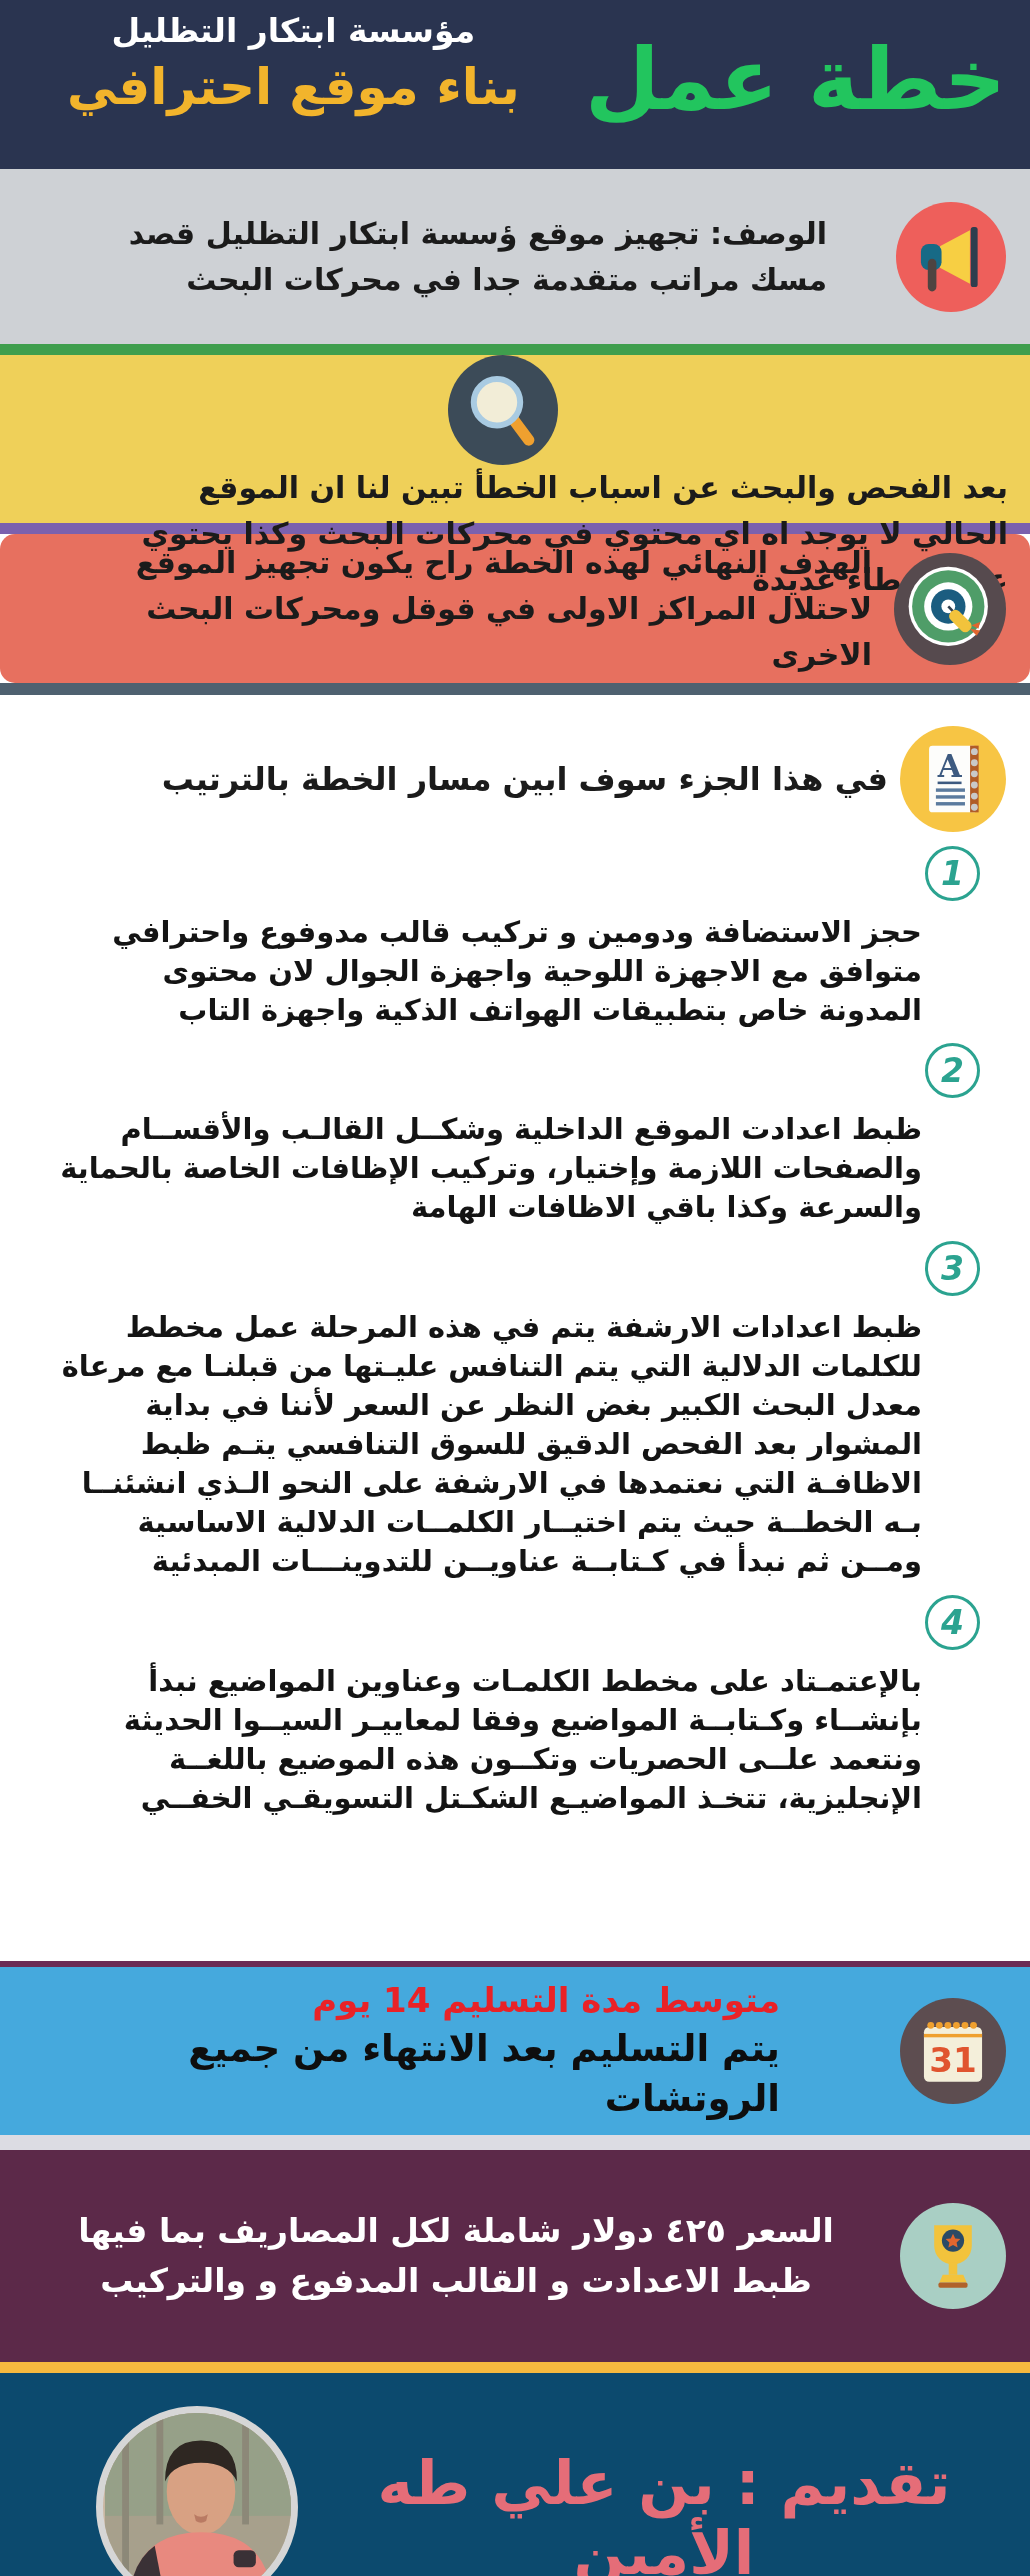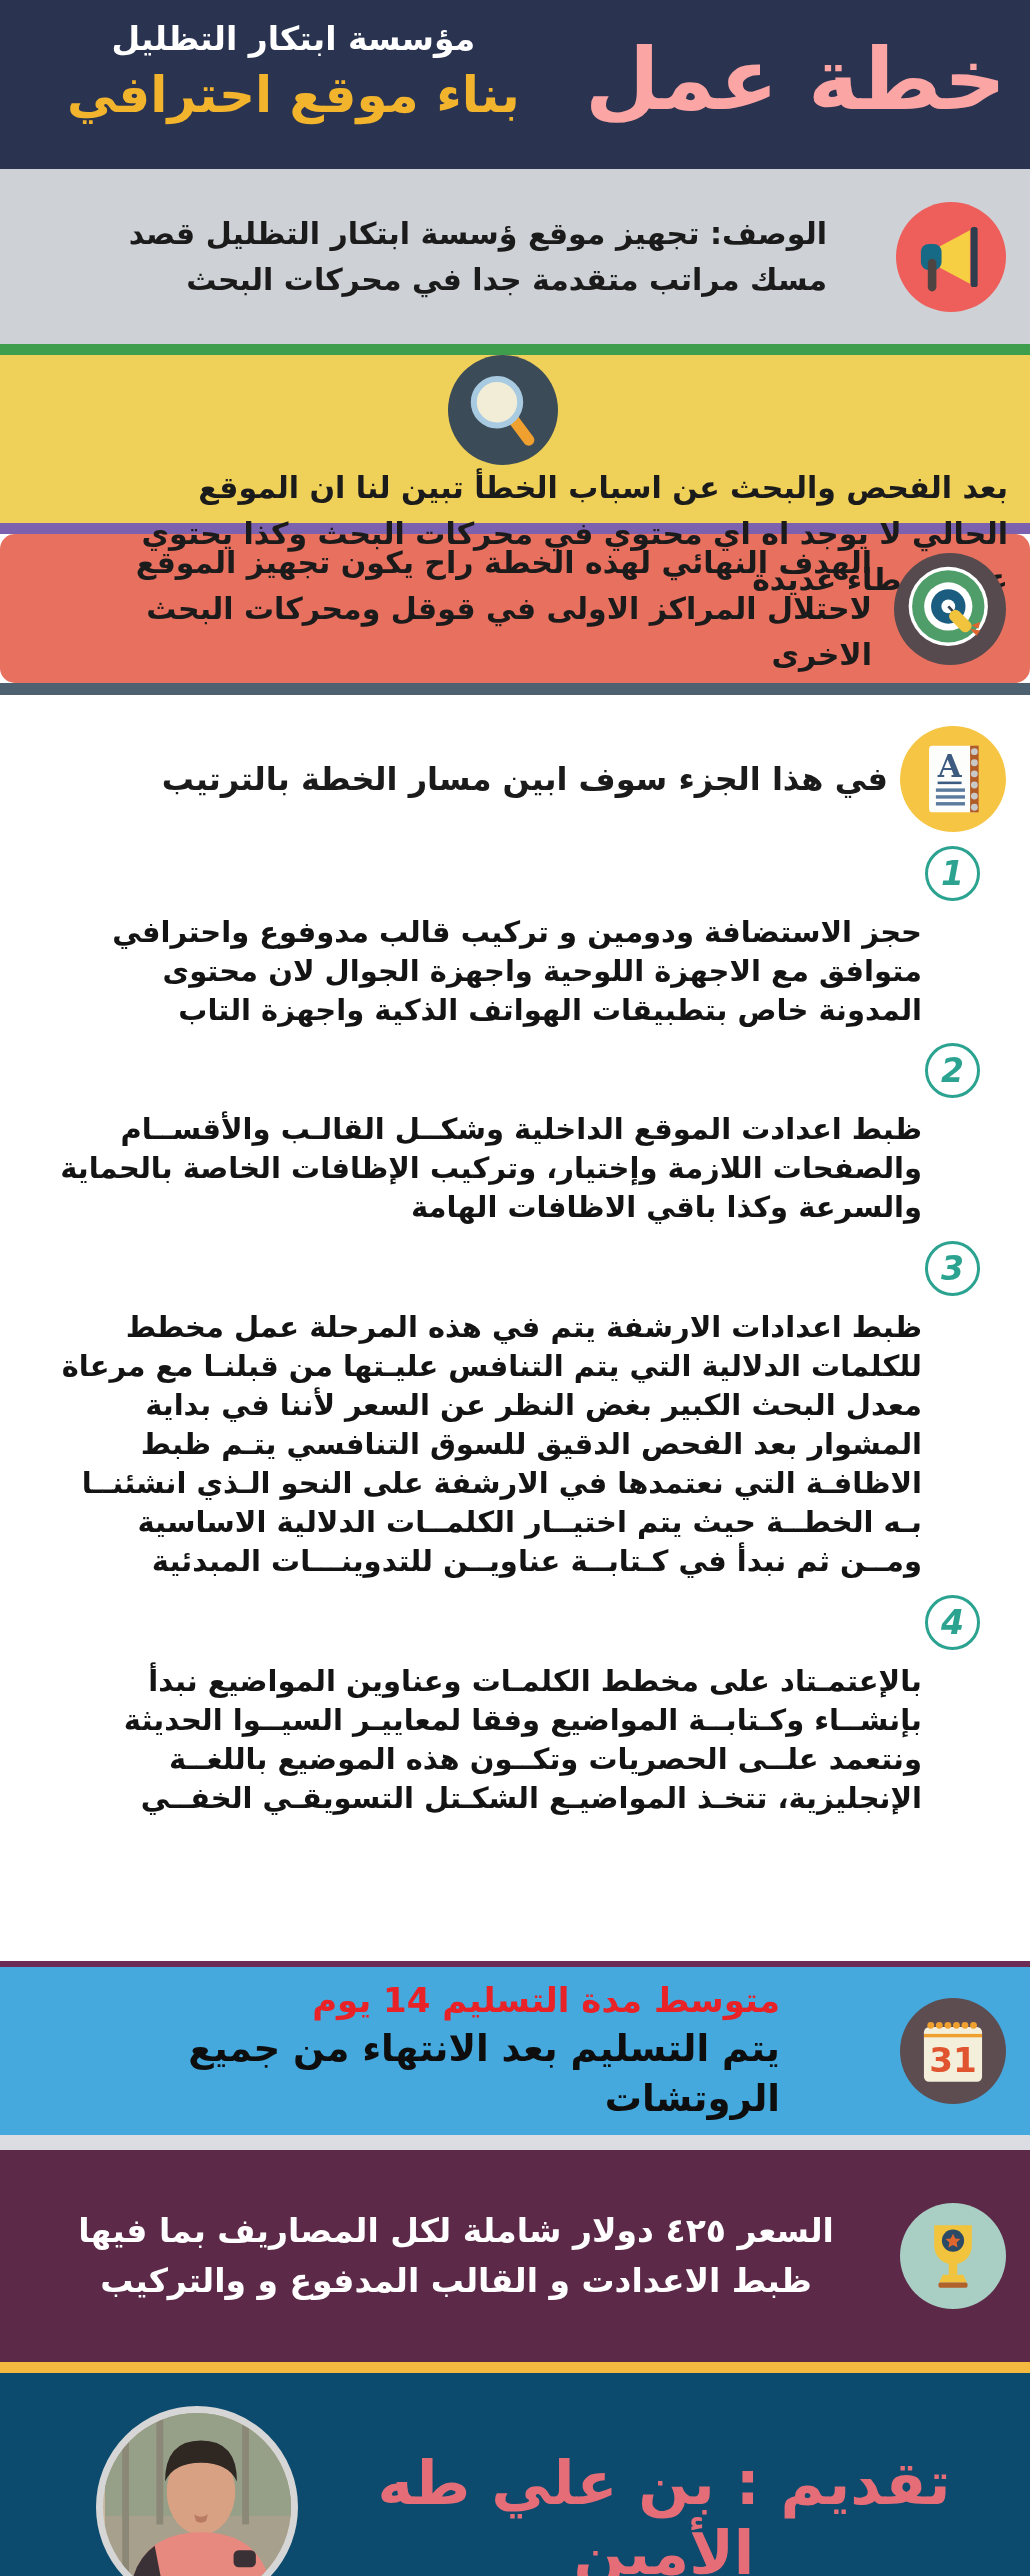--- a/index.html
+++ b/index.html
@@ -4,22 +4,22 @@
 <style>
   * { box-sizing: border-box; margin: 0; padding: 0; }
   html,body { background:#fff; }
   .page {
     position: relative; width: 1030px; height: 2576px; overflow: hidden;
     background: #ffffff; direction: rtl;
     font-family: "DejaVu Sans", sans-serif; font-weight: 700; color: #1b1b1b;
   }
   
   .header { height: 169px; background: #2a3450; display: flex; justify-content: space-between; }
-  .main-title { font-size: 86px; line-height: 1; color: #fca5a5; margin: 36px 24px 0 0; }
-  .org-block { text-align: center; padding: 18px 0 0; margin-left: 67px; }
+  .main-title { font-size: 86px; line-height: 1; color: #22c55e; margin: 36px 24px 0 0; }
+  .org-block { text-align: center; padding: 10px 0 0; margin-left: 67px; }
   .org-name { color: #ffffff; font-size: 33px; line-height: 1.25; }
   .org-subtitle { color: #f2b42c; font-size: 50px; line-height: 1.45; }
   
   .band { display: flex; align-items: center; }
   .band .icon-circle { flex: 0 0 auto; margin-right: 24px; }
   .band .sec-text { flex: 1; text-align: right; margin-right: 22px; margin-left: 103px; font-size: 30px; line-height: 46px; }
   .band-gray   { height: 175px; background: #ced1d5; gap: 47px; }
   .band-yellow { height: 168px; background: #efd059; flex-direction: column; }
   .band-salmon { height: 149px; background: #e7705f; border-radius: 15px; }
   .strip { width: 100%; }

